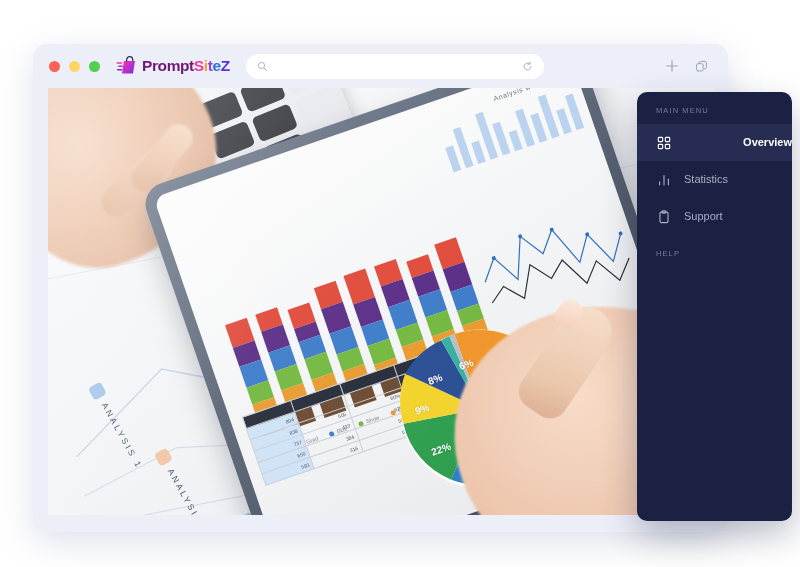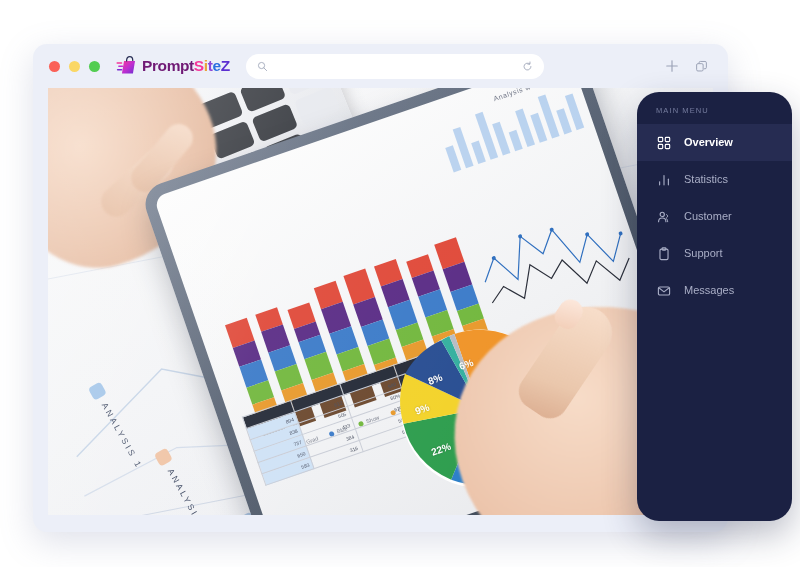--- a/index.html
+++ b/index.html
@@ -329,21 +329,21 @@
   }
 
   
   .sidebar {
     position: absolute;
     left: 637px;
     top: 92px;
     width: 155px;
     height: 429px;
     background: #1b2143;
-    border-radius: 22px;
+    border-radius: 10px;
     box-shadow: 0 14px 34px rgba(30,35,70,0.30);
     overflow: hidden;
   }
   .menu-section-label {
     font-size: 7.5px;
     letter-spacing: 1.1px;
     color: #757c9e;
     padding: 14px 0 9px 19px;
   }
   .menu-item {
@@ -353,20 +353,21 @@
     height: 37px;
     padding-left: 19px;
     box-sizing: border-box;
     color: #a9aec6;
     font-size: 11px;
   }
   .menu-item.active {
     background: #262c52;
     color: #ffffff;
     font-weight: bold;
+    justify-content: space-between;
   }
   .menu-ico { width: 15px; height: 15px; flex: none; display:flex; align-items:center; justify-content:center; }
   .menu-label { line-height: 1; }
 </style>
 </head>
 <body>
 
 <div id="stage">
 
   <div class="browser-window">
@@ -711,48 +712,30 @@
           <line x1="3" y1="10" x2="3" y2="13.5" stroke="#a9aec6" stroke-width="1.3" stroke-linecap="round"></line>
           <line x1="8" y1="3" x2="8" y2="13.5" stroke="#a9aec6" stroke-width="1.3" stroke-linecap="round"></line>
           <line x1="13" y1="7" x2="13" y2="13.5" stroke="#a9aec6" stroke-width="1.3" stroke-linecap="round"></line>
         </svg>
       </span>
       <span class="menu-label">Statistics</span>
     </div>
 
 
 
-    <div class="menu-item">
-      <span class="menu-ico">
-        <svg viewBox="0 0 16 16" width="14" height="14">
-          <circle cx="6" cy="5" r="2.4" fill="none" stroke="#a9aec6" stroke-width="1.3"></circle>
-          <path d="M1.8 13.4 C1.8 10.6 3.7 9.2 6 9.2 C8.3 9.2 10.2 10.6 10.2 13.4" fill="none" stroke="#a9aec6" stroke-width="1.3" stroke-linecap="round"></path>
-          <path d="M11 5.2 A2 2 0 0 1 11 8.8 M12.2 13.4 C12.2 11.4 11.6 10.4 10.6 9.8" fill="none" stroke="#a9aec6" stroke-width="1.1" stroke-linecap="round"></path>
-        </svg>
-      </span>
-      <span class="menu-label">Customer</span>
-    </div>
 
     <div class="menu-item">
       <span class="menu-ico">
         <svg viewBox="0 0 16 16" width="14" height="14">
           <rect x="3.4" y="2.4" width="9.2" height="12" rx="1.6" fill="none" stroke="#a9aec6" stroke-width="1.3"></rect>
           <rect x="5.8" y="0.9" width="4.4" height="2.6" rx="1" fill="none" stroke="#a9aec6" stroke-width="1.3"></rect>
         </svg>
       </span>
       <span class="menu-label">Support</span>
     </div>
 
-
-    <div class="menu-item">
-      <span class="menu-ico">
-        <svg viewBox="0 0 16 16" width="14" height="14">
-          <rect x="1.6" y="3.4" width="12.8" height="9.2" rx="1.6" fill="none" stroke="#a9aec6" stroke-width="1.3"></rect>
-          <path d="M2.4 4.6 L8 9 L13.6 4.6" fill="none" stroke="#a9aec6" stroke-width="1.2"></path>
-        </svg>
-      </span>
-      <span class="menu-label">Messages</span>
-    </div>
+    <div class="menu-section-label">HELP</div>
+
 
 
 
   </div>
 </div>
 
 </body></html>

